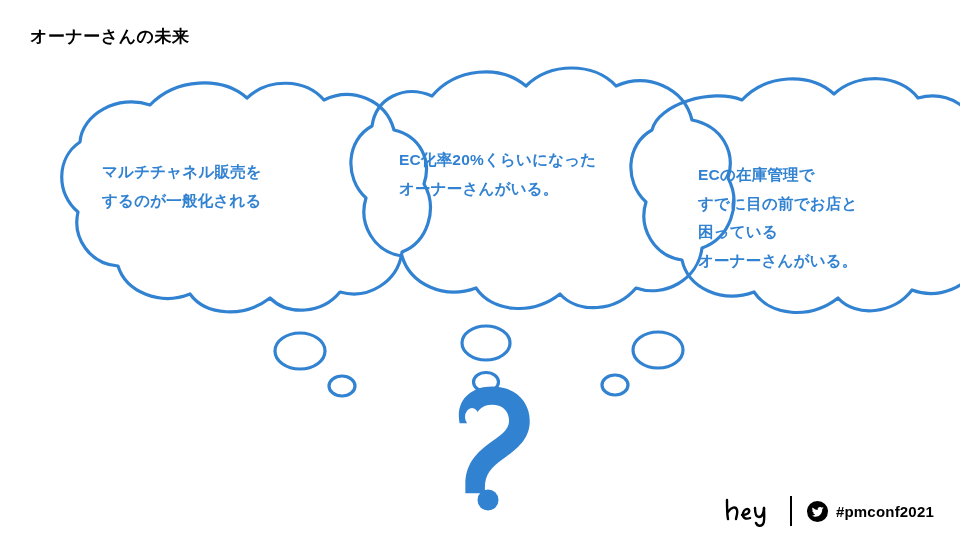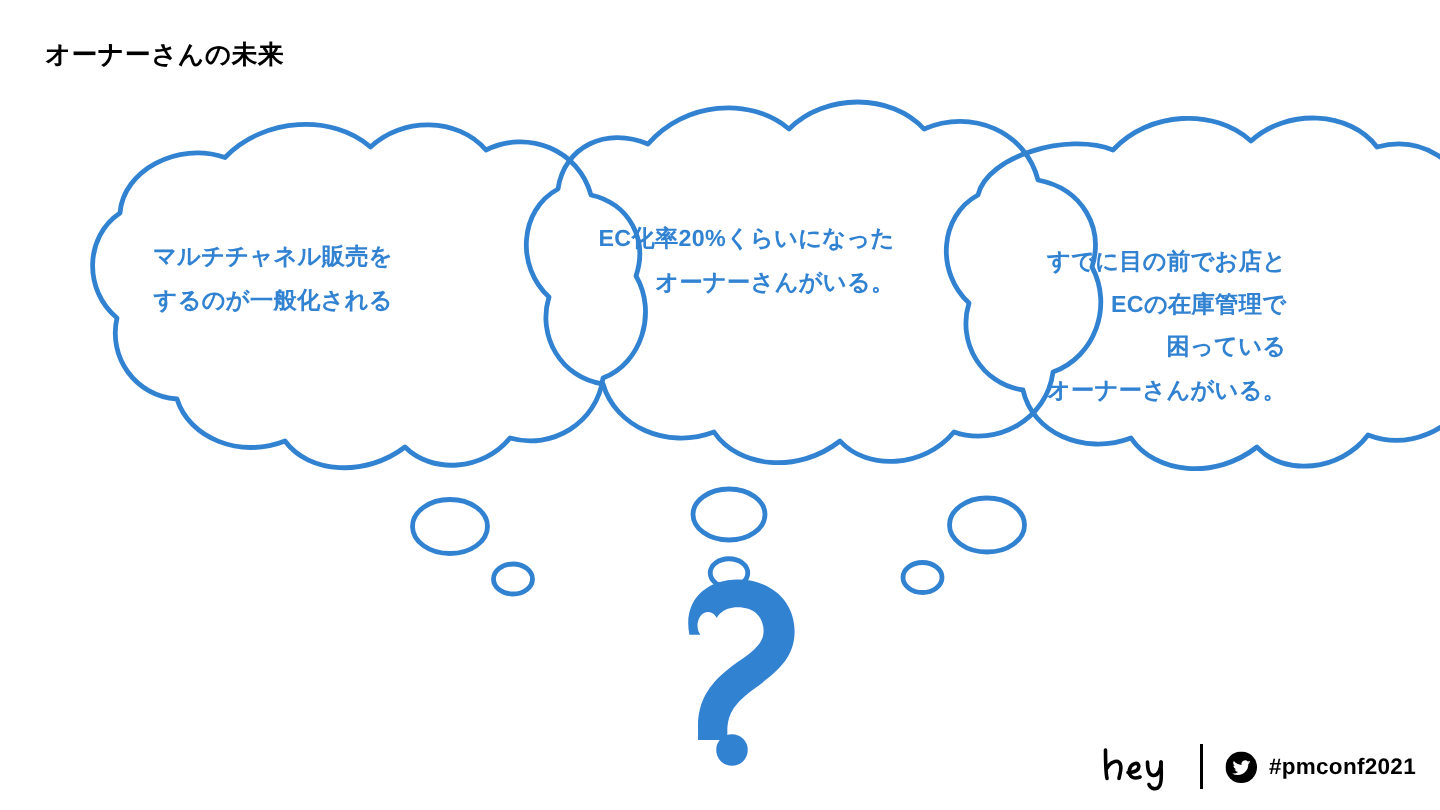--- a/index.html
+++ b/index.html
@@ -10,21 +10,20 @@
   }
   body {
     font-family: "Liberation Sans", "DejaVu Sans", sans-serif;
   }
   #slide {
     position: relative;
     width: 960px;
     height: 540px;
     background: #ffffff;
     overflow: hidden;
-    text-align: right;
   }
 
   
   #slide-title {
     position: absolute;
     left: 30px;
     top: 25px;
     font-size: 17px;
     font-weight: bold;
     color: #000000;
@@ -53,21 +52,21 @@
   }
   .bubble-text .line { display: block; }
 
   #bubble-text-1 { left: 102px; top: 158px; }
   #bubble-text-2 { left: 375px; top: 146px; margin-left: 24px; }
   #bubble-text-3 { left: 698px; top: 161px; }
 
   
   #footer {
     position: absolute;
-    right: 16px;
+    right: 26px;
     bottom: 12px;
     display: flex;
     align-items: center;
     gap: 12px;
   }
   #hey-logo {
     display: block;
   }
   #footer-divider {
     width: 1.5px;
@@ -176,22 +175,22 @@
     <span class="line">マルチチャネル販売を</span>
     <span class="line">するのが一般化される</span>
   </div>
 
   <div class="bubble-text" id="bubble-text-2">
     <span class="line">EC化率20%くらいになった</span>
     <span class="line">オーナーさんがいる。</span>
   </div>
 
   <div class="bubble-text" id="bubble-text-3">
+    <span class="line">ECの在庫管理で</span>
     <span class="line">すでに目の前でお店と</span>
-    <span class="line">ECの在庫管理で</span>
     <span class="line">困っている</span>
     <span class="line">オーナーさんがいる。</span>
   </div>
 
   <div id="footer">
 
     <svg id="hey-logo" width="52" height="34" viewBox="0 0 52 34" xmlns="http://www.w3.org/2000/svg">
       <g fill="none" stroke="#000000" stroke-width="2.4" stroke-linecap="round" stroke-linejoin="round">
 
         <path d="M 4,6 C 4,14 4,20 5,25"></path>

